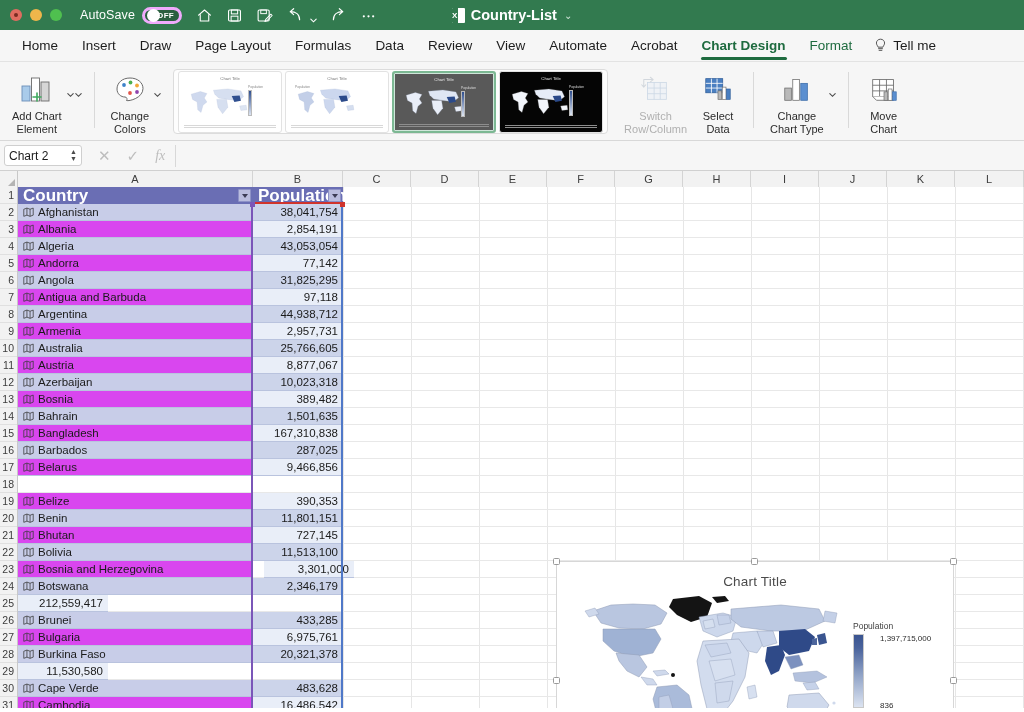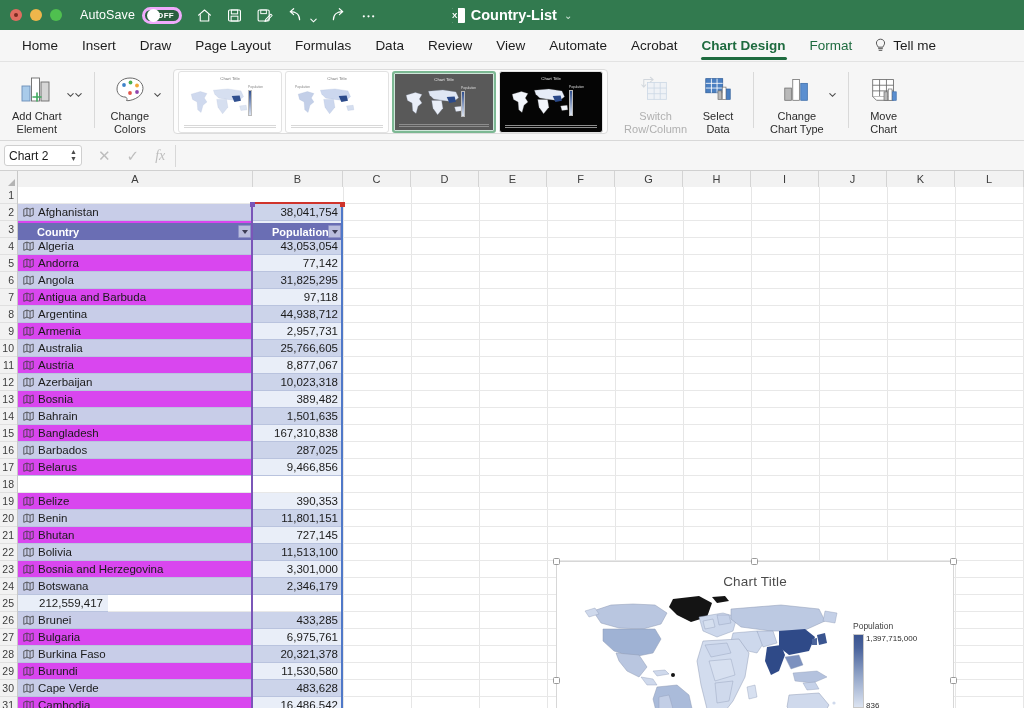--- a/index.html
+++ b/index.html
@@ -224,22 +224,22 @@
   }
   .band0 .cellA { background: #c8cde8; }
   .band0 .cellB { background: #ccd4ea; }
   .band1 .cellA { background: #d946ef; }
   .band1 .cellB { background: #e9eef8; }
   .mapglyph { width: 11px; height: 10px; flex: 0 0 11px; }
 
   .hdrrow { position: absolute; left: 0; top: 0; height: 17px; display: flex; z-index: 3; }
   .hdrA, .hdrB {
     height: 17px; display: flex; align-items: center;
-    background: #6a6eb4; color: #ffffff; font-size: 11px; font-weight: bold;
-    padding-left: 19px; position: relative; margin-top: 36px;
+    background: #6a6eb4; color: #ffffff; font-size: 17px; font-weight: bold;
+    padding-left: 5px; position: relative;
   }
   .hdrA { width: 235px; }
   .hdrB { width: 90px; }
   .filt {
     position: absolute; right: 2px; top: 2px;
     width: 13px; height: 13px; background: #babdde;
     border: 1px solid #8e92c7; border-radius: 1px;
     display: flex; align-items: center; justify-content: center;
   }
   .filt:after {
@@ -269,21 +269,21 @@
   .chart-title {
     text-align: center; font-size: 13.5px; color: #4b4b4b;
     margin-top: 12px; letter-spacing: .2px;
   }
   .chart-body { position: relative; width: 100%; height: 182px; }
   .chart-map {
     position: absolute; left: 24px; top: 2px; width: 270px; height: 175px;
   }
   .chart-legend { position: absolute; right: 12px; top: 32px; width: 88px; }
   .legend-title { font-size: 8.5px; color: #3f3f3f; margin-bottom: 3px; }
-  .legend-row { display: flex; align-items: flex-start; gap: 2px; }
+  .legend-row { display: flex; align-items: flex-start; gap: 16px; }
   .legend-bar {
     width: 11px; height: 74px;
     background: linear-gradient(to bottom, #3a5490 0%, #4a639c 18%, #8fa2c6 55%, #dbe3f1 100%);
     border: 1px solid #c8c8c8;
   }
   .legend-vals {
     display: flex; flex-direction: column; justify-content: space-between;
     height: 76px; font-size: 8px; color: #2c2c2c;
   }
 
@@ -915,21 +915,21 @@
         <div class="tblrow band0" style="top: 357px;">
           <div class="cellA">
             <svg class="mapglyph" viewBox="0 0 14 12">
               <path d="M1 2.5 L5 1 L9 2.5 L13 1 L13 10 L9 11.5 L5 10 L1 11.5 Z" fill="none" stroke="#3b3b3b" stroke-width="1"></path>
               <path d="M5 1 L5 10 M9 2.5 L9 11.5" stroke="#3b3b3b" stroke-width="1"></path>
             </svg>
             <span>Bolivia</span>
           </div>
           <div class="cellB">11,513,100</div>
         </div>
-        <div class="tblrow band1" style="top: 374px;">
+        <div class="tblrow band1" style="top: 374px; gap: 11px;">
           <div class="cellA">
             <svg class="mapglyph" viewBox="0 0 14 12">
               <path d="M1 2.5 L5 1 L9 2.5 L13 1 L13 10 L9 11.5 L5 10 L1 11.5 Z" fill="none" stroke="#3b3b3b" stroke-width="1"></path>
               <path d="M5 1 L5 10 M9 2.5 L9 11.5" stroke="#3b3b3b" stroke-width="1"></path>
             </svg>
             <span>Bosnia and Herzegovina</span>
           </div>
           <div class="cellB">3,301,000</div>
         </div>
         <div class="tblrow band0" style="top: 391px;">
@@ -969,27 +969,20 @@
           <div class="cellA">
             <svg class="mapglyph" viewBox="0 0 14 12">
               <path d="M1 2.5 L5 1 L9 2.5 L13 1 L13 10 L9 11.5 L5 10 L1 11.5 Z" fill="none" stroke="#3b3b3b" stroke-width="1"></path>
               <path d="M5 1 L5 10 M9 2.5 L9 11.5" stroke="#3b3b3b" stroke-width="1"></path>
             </svg>
             <span>Burkina Faso</span>
           </div>
           <div class="cellB">20,321,378</div>
         </div>
         <div class="tblrow band1" style="top: 476px;">
-          <div class="cellA">
-            <svg class="mapglyph" viewBox="0 0 14 12">
-              <path d="M1 2.5 L5 1 L9 2.5 L13 1 L13 10 L9 11.5 L5 10 L1 11.5 Z" fill="none" stroke="#3b3b3b" stroke-width="1"></path>
-              <path d="M5 1 L5 10 M9 2.5 L9 11.5" stroke="#3b3b3b" stroke-width="1"></path>
-            </svg>
-            <span>Burundi</span>
-          </div>
           <div class="cellB">11,530,580</div>
         </div>
         <div class="tblrow band0" style="top: 493px;">
           <div class="cellA">
             <svg class="mapglyph" viewBox="0 0 14 12">
               <path d="M1 2.5 L5 1 L9 2.5 L13 1 L13 10 L9 11.5 L5 10 L1 11.5 Z" fill="none" stroke="#3b3b3b" stroke-width="1"></path>
               <path d="M5 1 L5 10 M9 2.5 L9 11.5" stroke="#3b3b3b" stroke-width="1"></path>
             </svg>
             <span>Cape Verde</span>
           </div>

